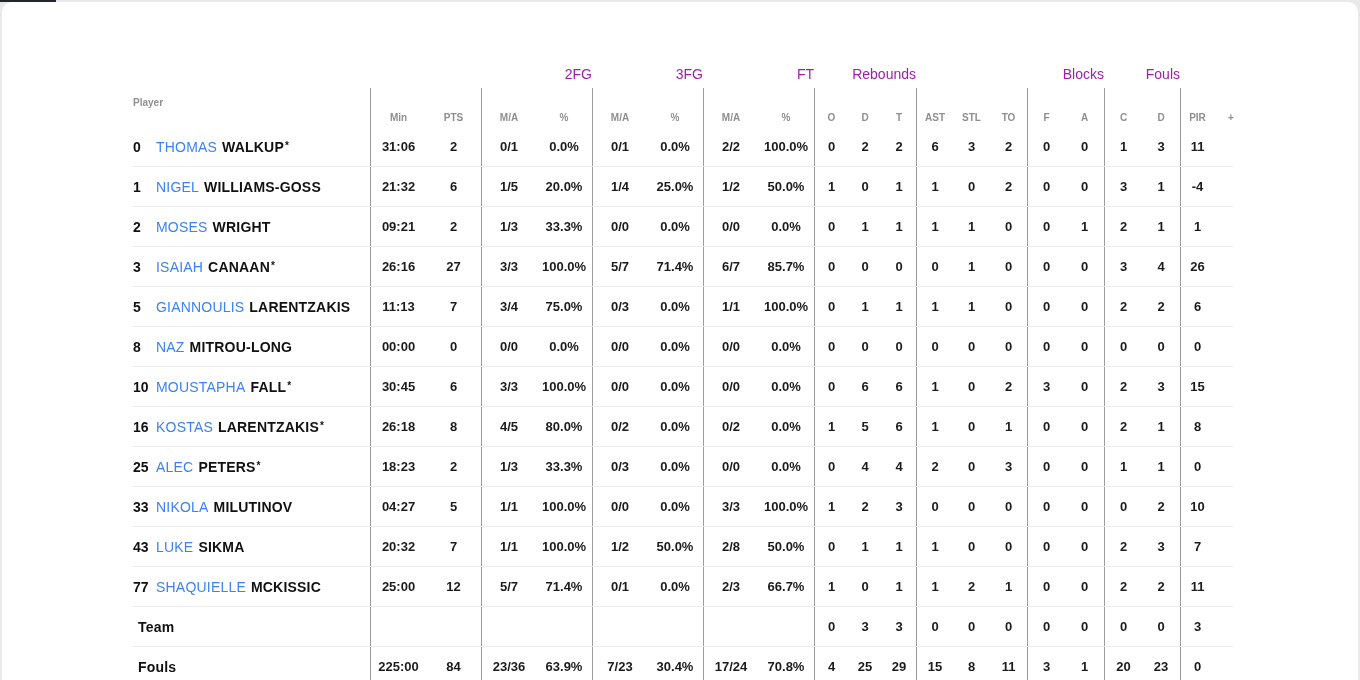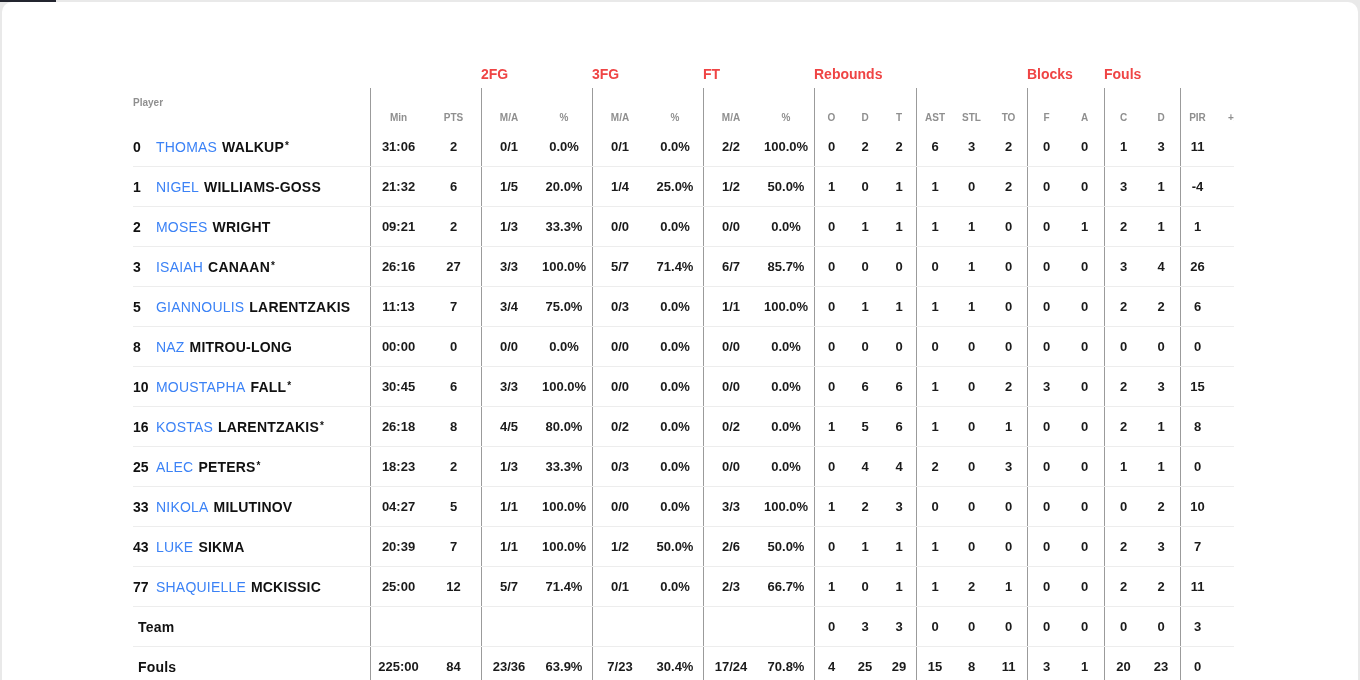--- a/index.html
+++ b/index.html
@@ -7,21 +7,21 @@
     font-family:"Liberation Sans","DejaVu Sans",sans-serif;
     background:#e9e9e9; }
   .topbar-remnant { position:absolute; left:0; top:0; width:56px; height:2px; background:#23252f; }
   .card { position:absolute; left:2px; top:2px; right:2px; height:678px;
     background:#ffffff; border-radius:10px 10px 0 0; }
   .table-wrap { position:absolute; left:131px; top:58px; width:1101px; overflow:hidden; }
   .grid { display:grid;
     grid-template-columns:237px 56px 55px 55px 56px 55px 56px 55px 56px 34px 34px 34px 37px 37px 37px 38px 39px 38px 38px 34px 40px; }
   
   .ghead { height:28px; align-items:center; }
-  .ghead .glabel { font-size:14px; font-weight:700; color:#ef4444; text-align:left; }
+  .ghead .glabel { font-size:14px; font-weight:400; color:#a21caf; text-align:right; }
   .sp3 { grid-column:span 3; } .sp2 { grid-column:span 2; }
   
   .chead { height:39px; }
   .chead .cell { display:flex; align-items:flex-end; justify-content:center;
     padding-bottom:4px; font-size:10px; font-weight:700; color:#8f8f8f; }
   .chead .player-head { align-items:flex-start; justify-content:flex-start;
     padding-top:9px; font-size:10px; }
   
   .row { height:40px; border-bottom:1px solid #ededed; }
   .row .cell { display:flex; align-items:center; justify-content:center;
@@ -360,27 +360,27 @@
     <div class="cell bl">10</div>
     <div class="cell"></div>
   </div>
         <div class="grid row">
     <div class="cell player-cell">
       <span class="jersey">43</span>
       <span class="player-link">
         <span class="fname">LUKE</span><span class="lname">SIKMA</span>
       </span>
     </div>
-    <div class="cell bl">20:39</div>
+    <div class="cell bl">20:32</div>
     <div class="cell">7</div>
     <div class="cell bl">1/1</div>
     <div class="cell">100.0%</div>
     <div class="cell bl">1/2</div>
     <div class="cell">50.0%</div>
-    <div class="cell bl">2/6</div>
+    <div class="cell bl">2/8</div>
     <div class="cell">50.0%</div>
     <div class="cell bl">0</div>
     <div class="cell">1</div>
     <div class="cell">1</div>
     <div class="cell bl">1</div>
     <div class="cell">0</div>
     <div class="cell">0</div>
     <div class="cell bl">0</div>
     <div class="cell">0</div>
     <div class="cell bl">2</div>

